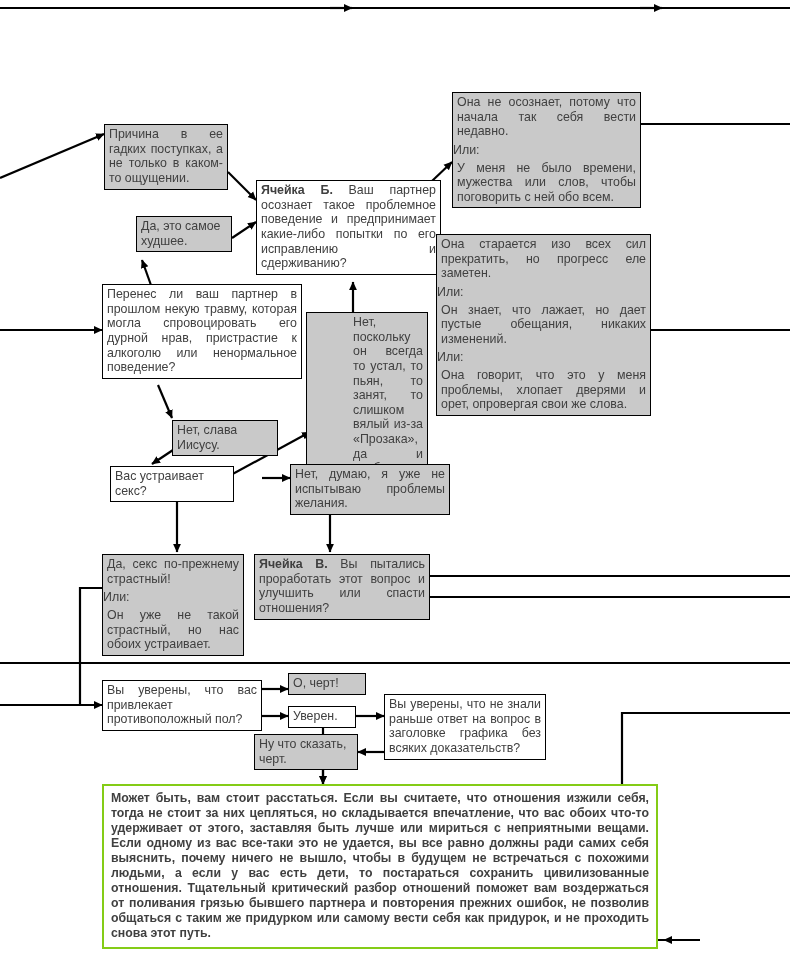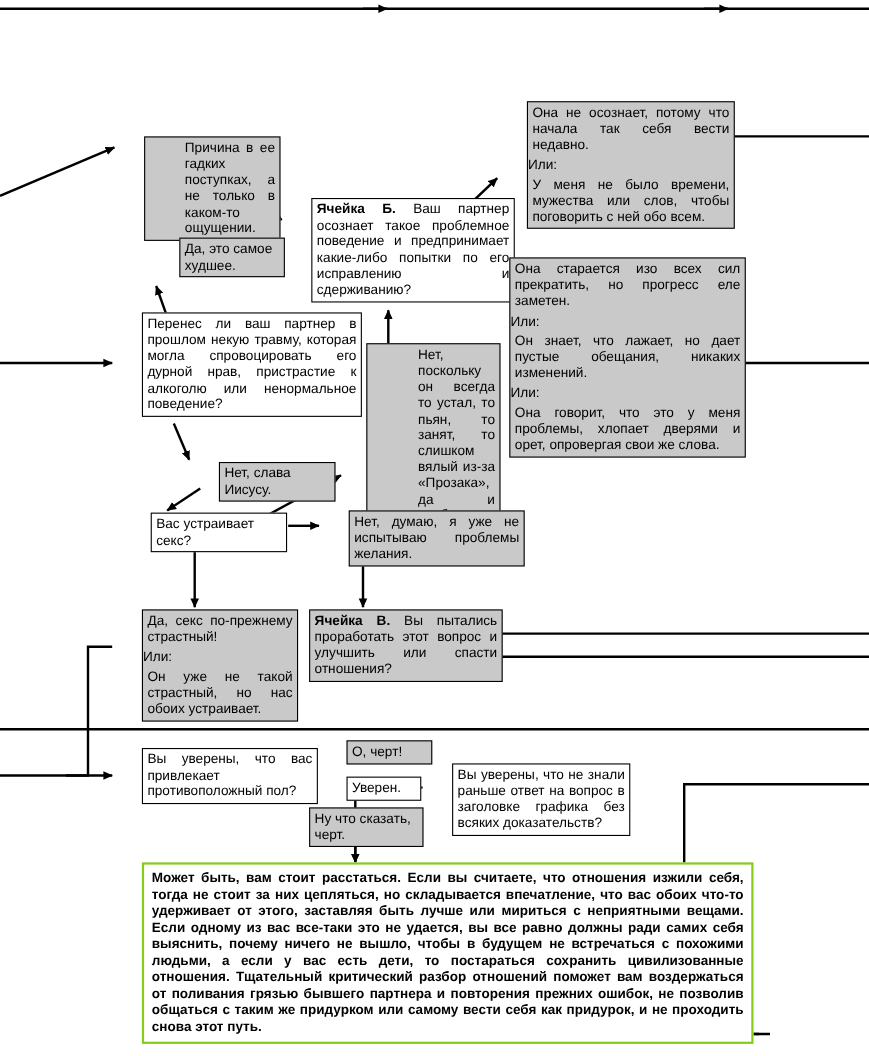--- a/index.html
+++ b/index.html
@@ -19,24 +19,23 @@
     position:absolute;
     left:0;top:0;
     width:790px;height:960px;
     pointer-events:none;
   }
   
   .node{
     position:absolute;
     box-sizing:border-box;
     border:1px solid #000000;
-    color:#000000;
+    color:#404040;
     line-height:1.18;
     z-index:5;
-    margin-left:27px;
   }
   .node.shaded{background:#c9c9c9;}
   .node.plain{background:#ffffff;}
   .node .txt{
     display:block;
     padding:2px 4px 3px 4px;
     font-size:12.4px;
   }
   .node .txt.just{text-align:justify;text-align-last:left;}
   .lead{font-weight:bold;}
@@ -126,21 +125,21 @@
       <path d="M323,714 L323,784" marker-end="url(#ar)"></path>
 
       <path d="M323,770 L323,784" marker-end="url(#ar)"></path>
 
       <path d="M790,713 L622,713 L622,940 L690,940"></path>
       <path d="M700,940 L664,940" marker-end="url(#ar)"></path>
       <line x1="622" y1="940" x2="790" y2="940" opacity="0"></line>
     </g>
   </svg>
 
-  <div class="node shaded" style="left:104px;top:124px;width:124px;padding-left:32px;">
+  <div class="node shaded" style="left:104px;top:124px;width:124px;">
     <span class="txt just">Причина в ее гадких поступках, а не только в каком-то ощущении.</span>
   </div>
 
   <div class="node shaded" style="left:136px;top:216px;width:96px;">
     <span class="txt">Да, это самое худшее.</span>
   </div>
 
   <div class="node plain" style="left:256px;top:180px;width:185px;">
     <span class="txt just"><span class="lead">Ячейка Б.</span><span> Ваш партнер осознает такое проблемное поведение и предпринимает какие-либо попытки по его исправлению и сдерживанию?</span></span>
   </div>

